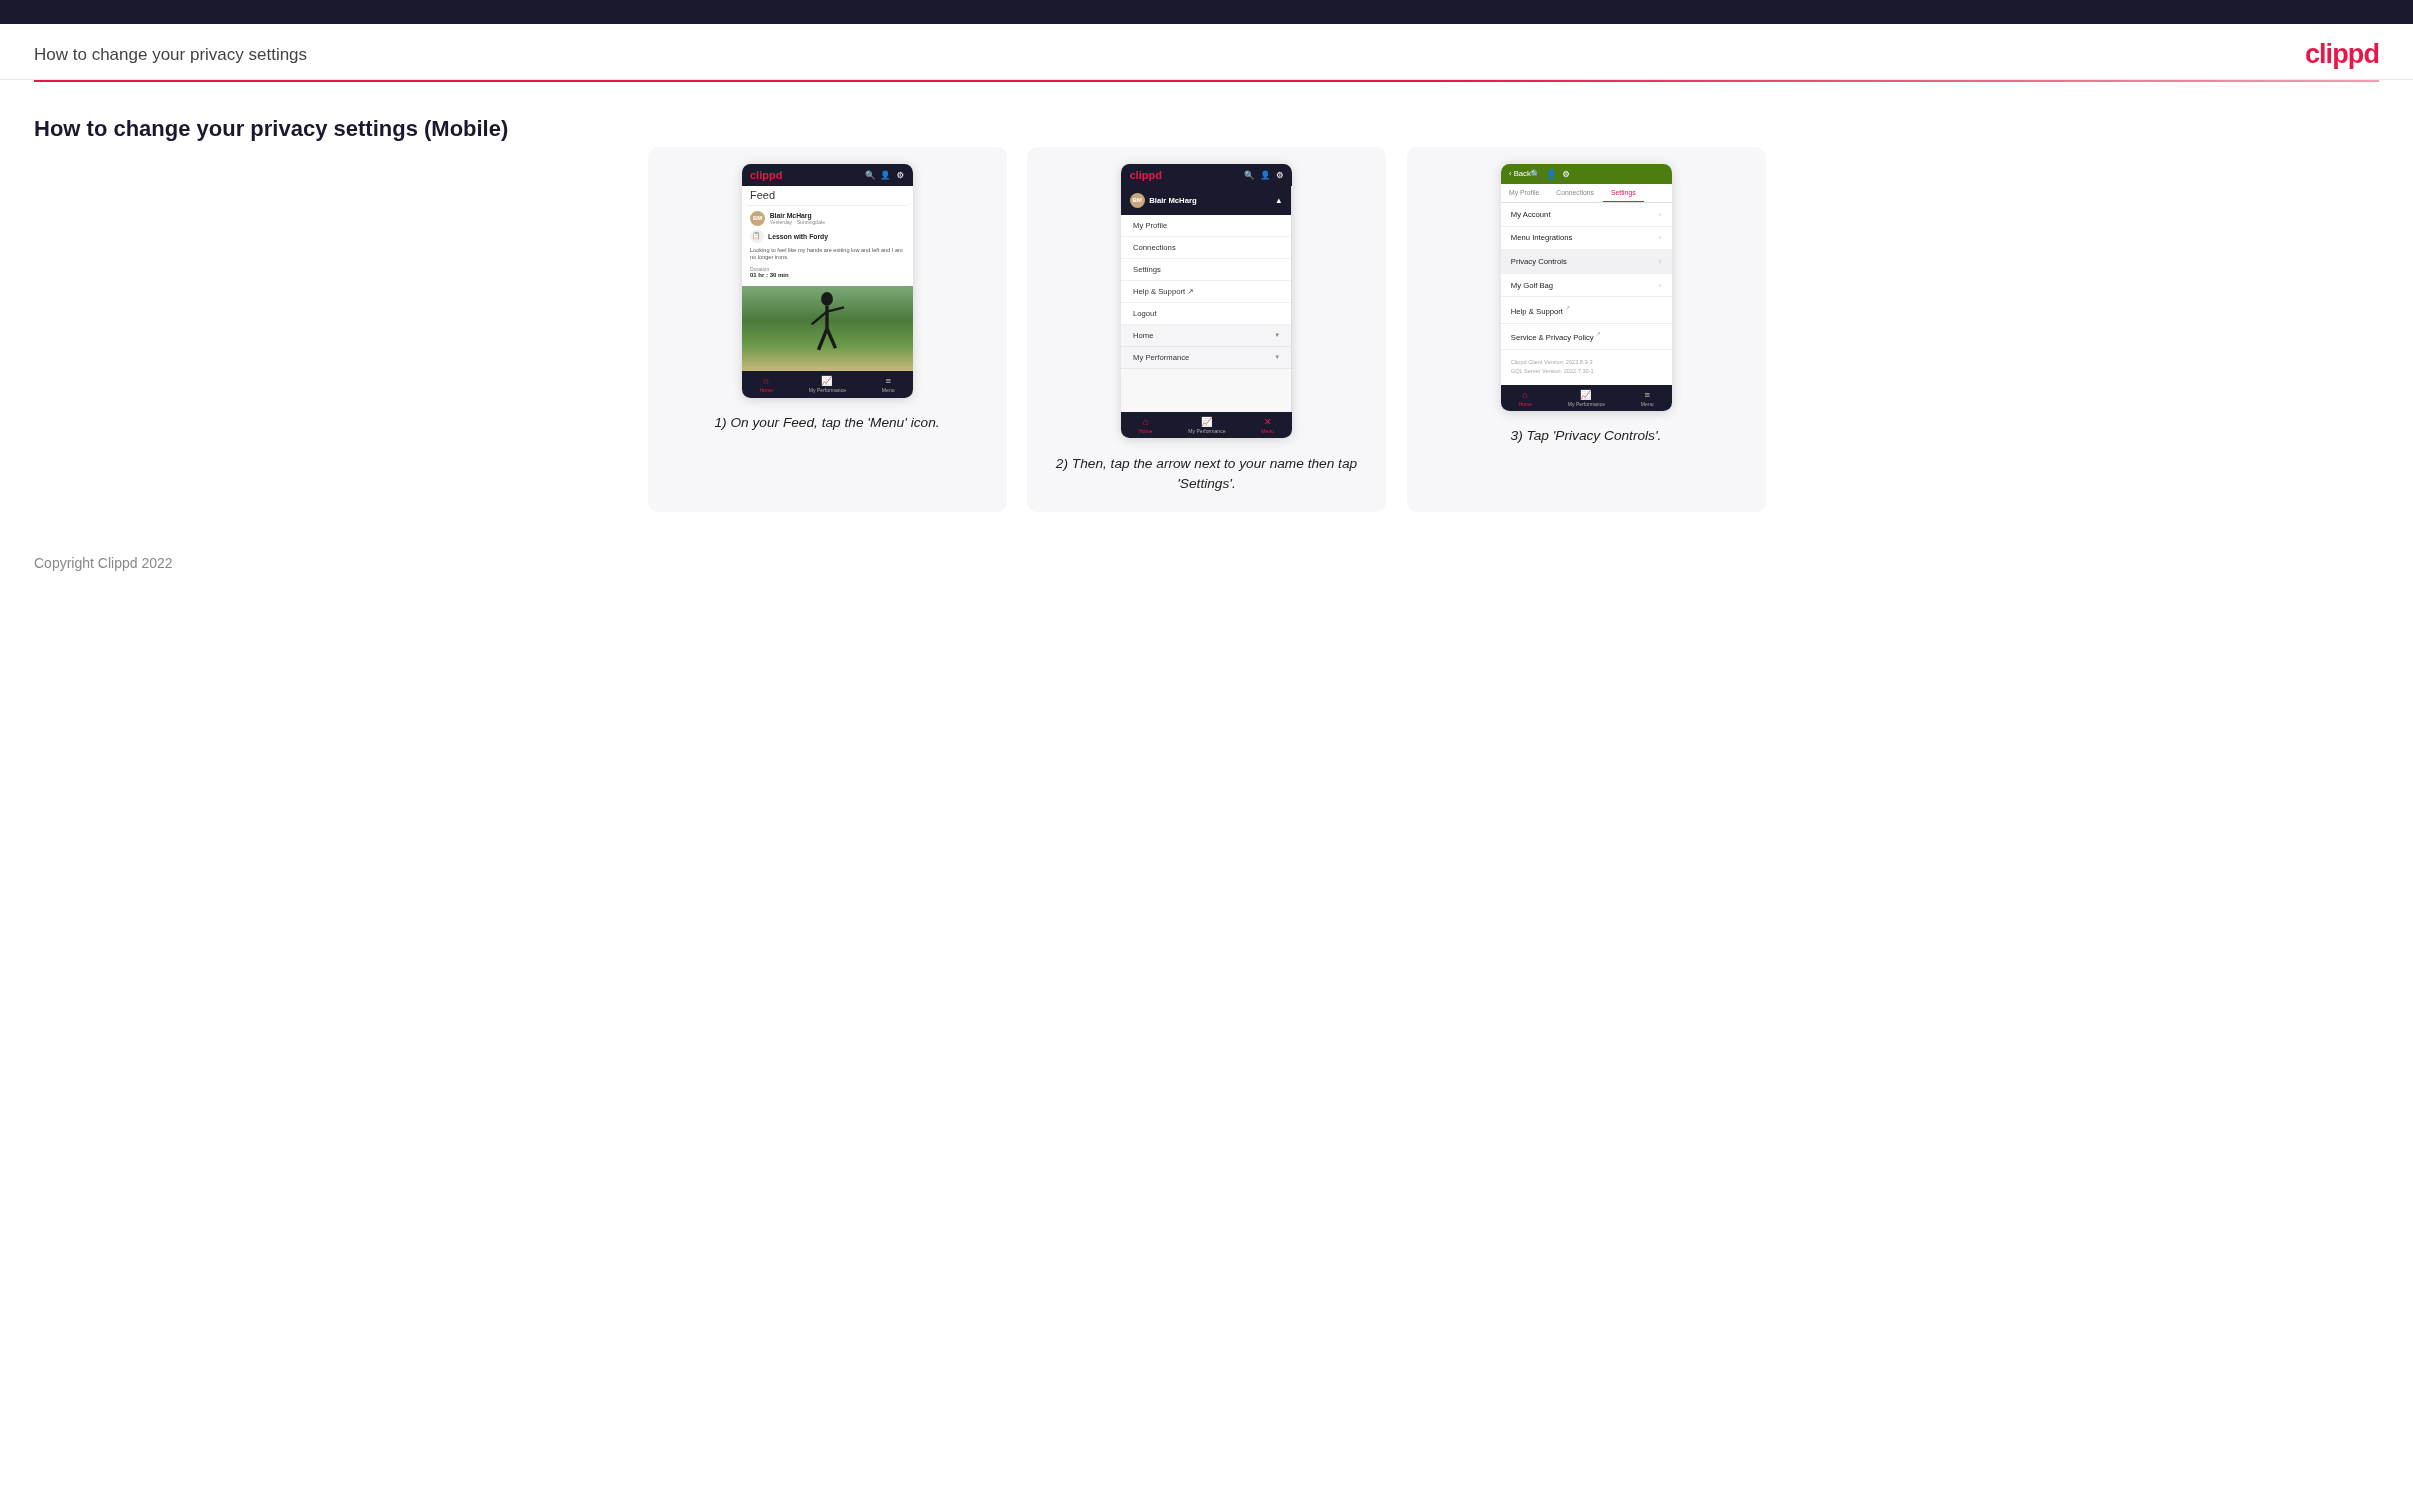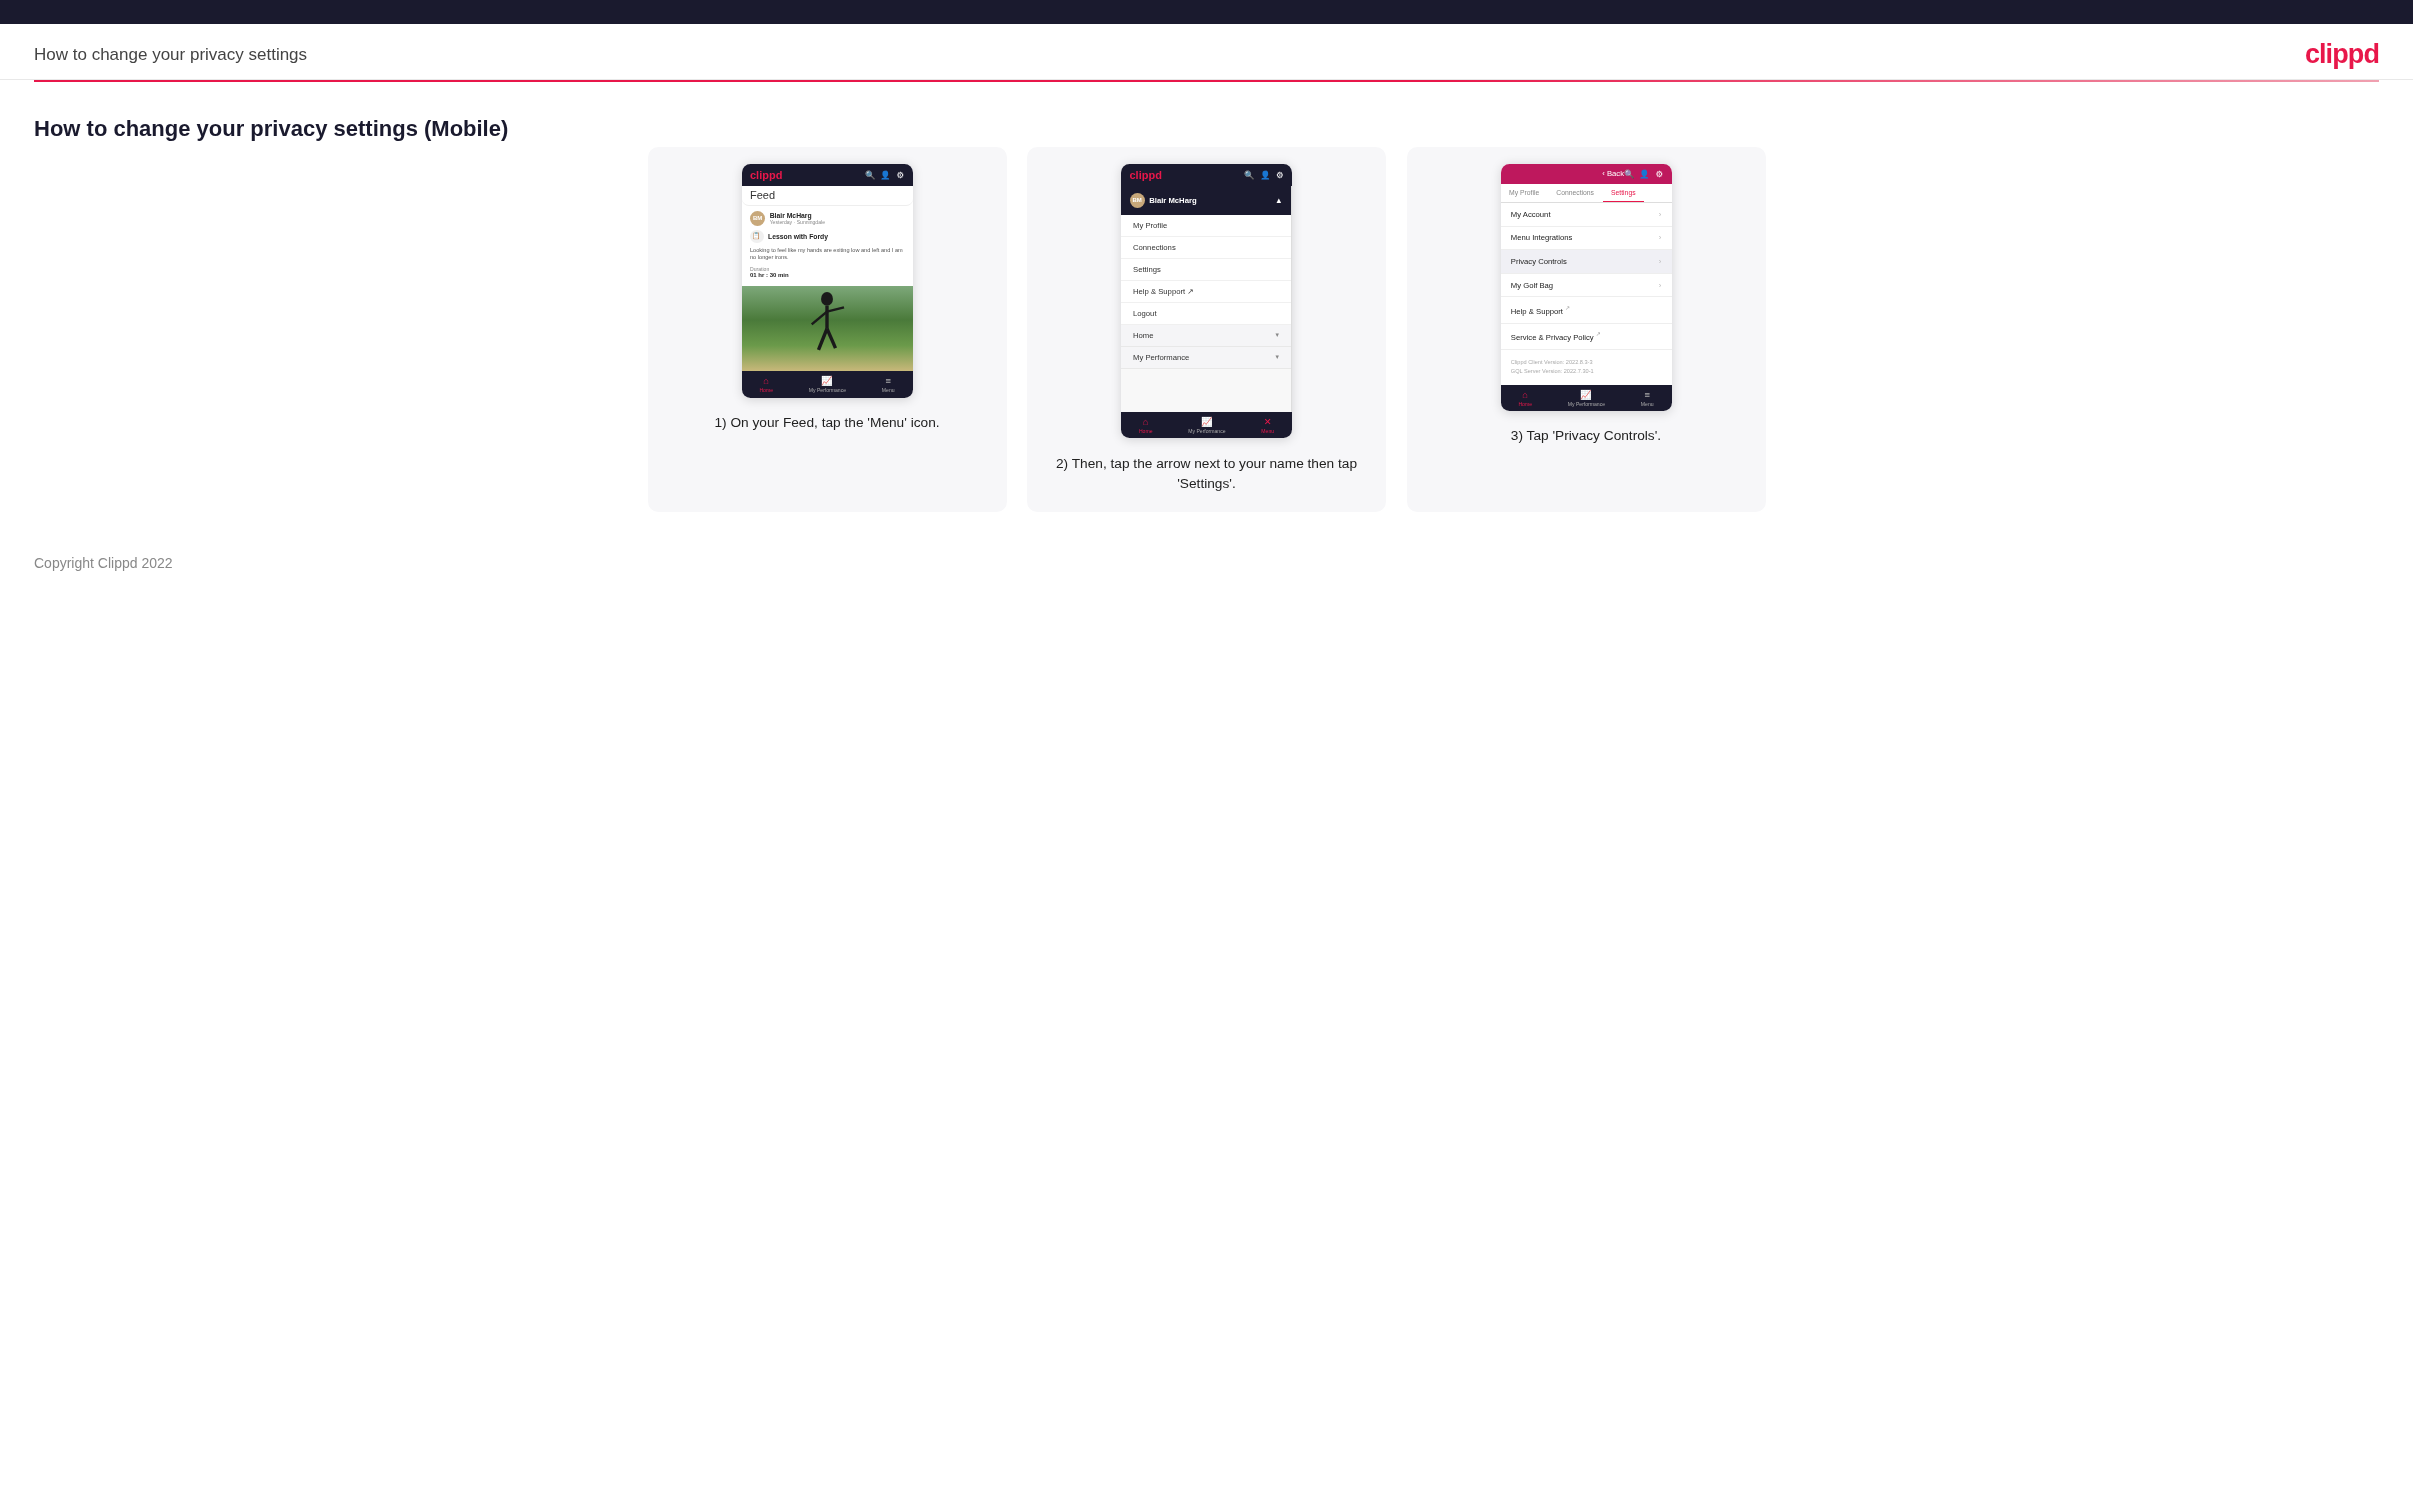--- a/index.html
+++ b/index.html
@@ -74,20 +74,21 @@
       flex-direction: column;
       align-items: center;
     }
 
     .step-label {
       font-size: 13.7px;
       color: #222;
       margin-top: 15.4px;
       text-align: center;
       line-height: 1.5;
+      font-style: italic;
     }
 
     
     .phone-mockup {
       width: 171px;
       border-radius: 8.5px;
       overflow: hidden;
       box-shadow: 0 1.7px 10.3px rgba(0,0,0,0.15);
       background: #fff;
       font-size: 7.7px;
@@ -283,24 +284,24 @@
     .phone2-bottombar {
       background: #1a1a2e;
       display: flex;
       justify-content: space-around;
       padding: 4.3px 0;
       position: relative;
     }
 
     
     .phone3-topbar {
-      background: #be185d;
-      display: flex;
-      align-items: center;
-      justify-content: flex-end;
+      background: #4d7c0f;
+      display: flex;
+      align-items: center;
+      justify-content: flex-start;
       padding: 5.1px 8.5px;
     }
     .phone3-back {
       color: #fff;
       font-size: 7.7px;
       display: flex;
       align-items: center;
       gap: 2.6px;
     }
     .phone3-icons {

